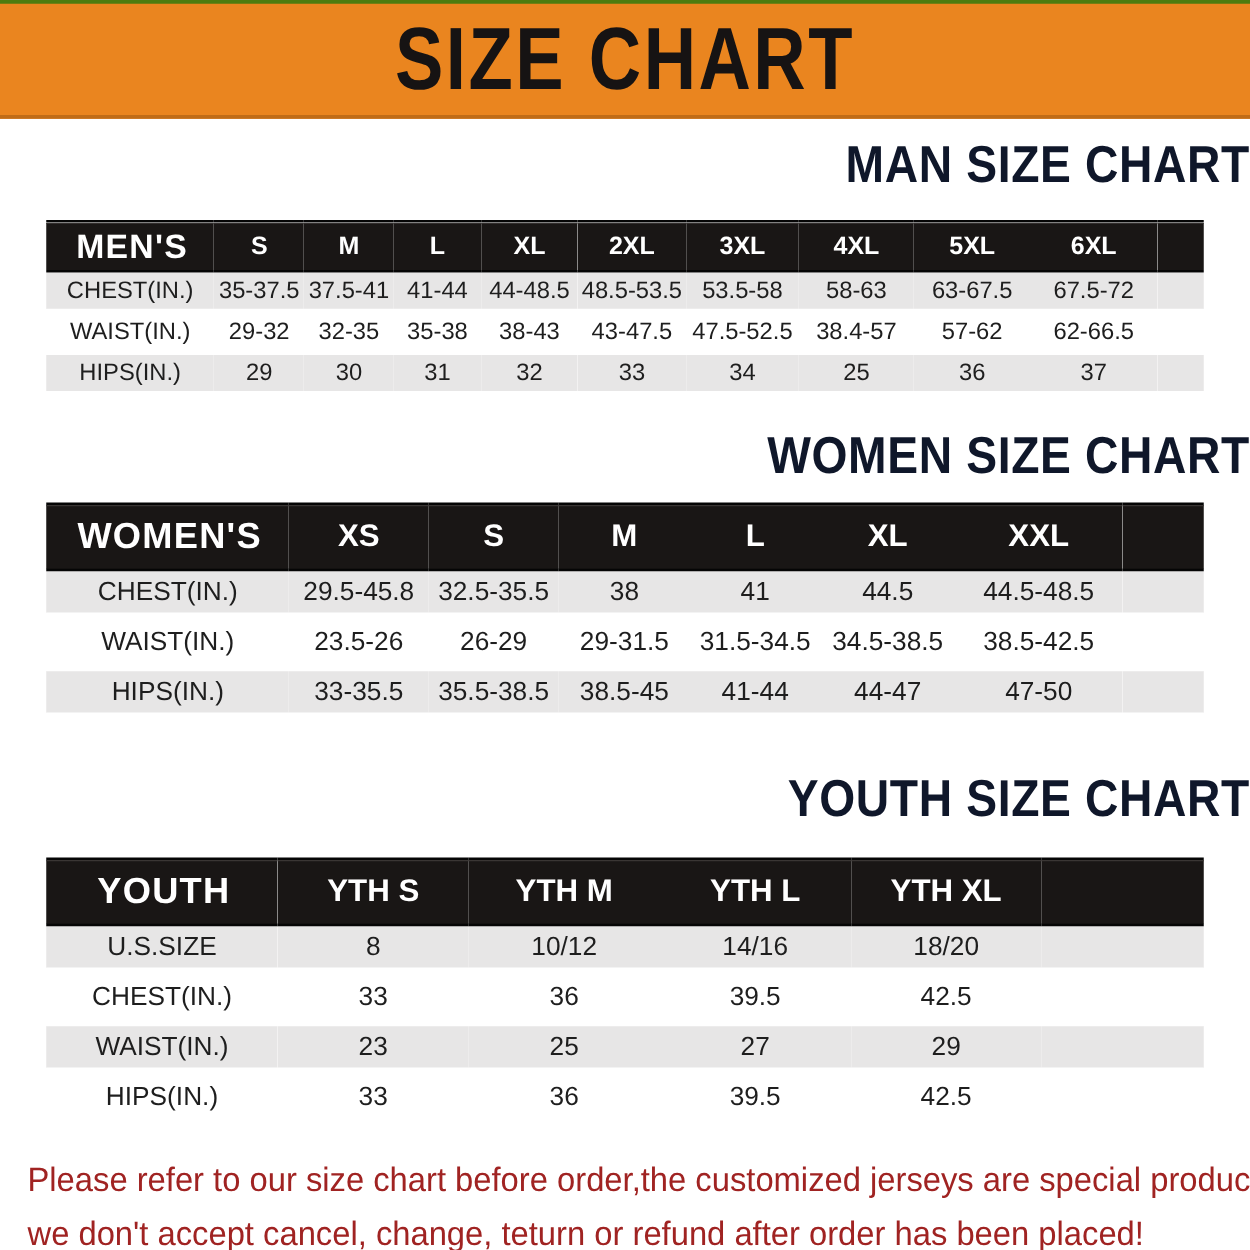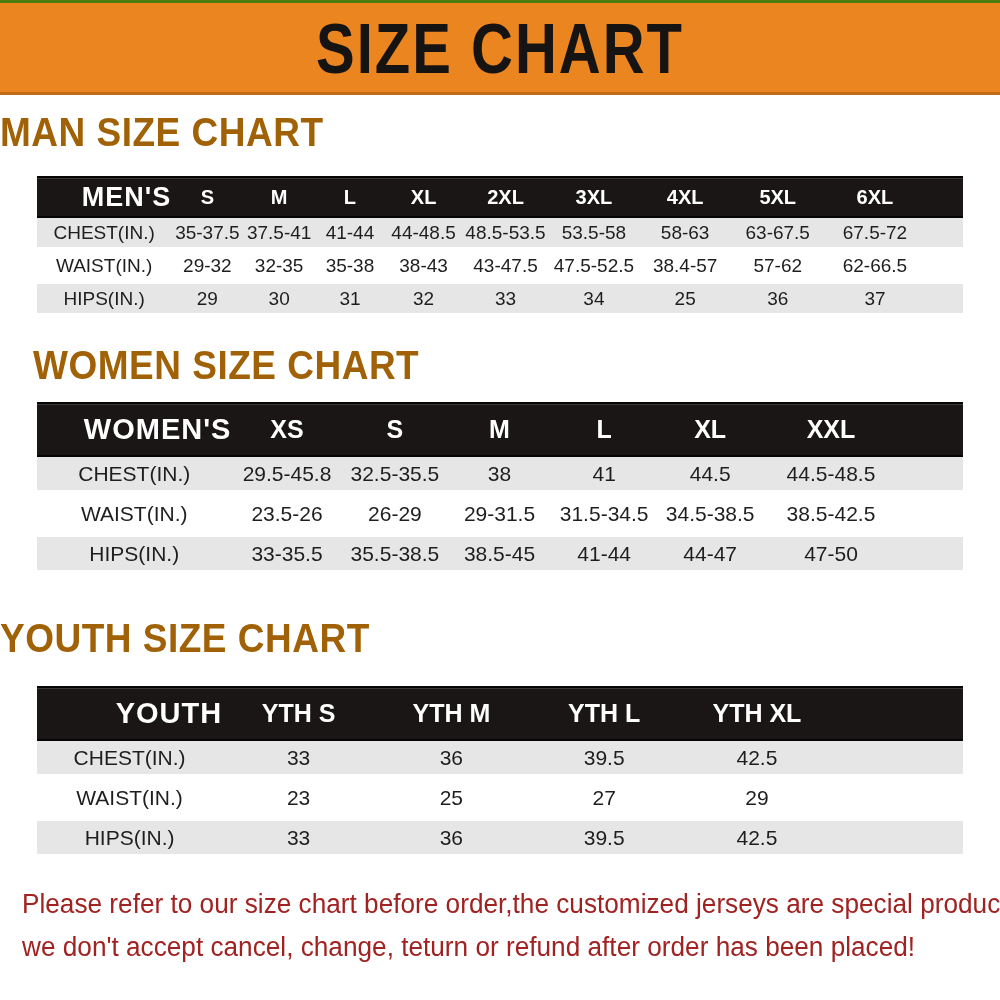--- a/index.html
+++ b/index.html
@@ -11,37 +11,37 @@
   .banner {
     height:89px; background:#ea851f;
     border-top:3px solid #4d7c0f; border-bottom:3px solid #c06c17;
     display:flex; align-items:center; justify-content:center;
   }
   .banner-title {
     display:inline-block; font-size:58px; font-weight:bold; color:#161313;
     letter-spacing:2px; transform:scaleY(1.22); transform-origin:center;
   }
   
-  h2 { margin:0; text-align:left; color:#a16207; }
+  h2 { margin:0; text-align:right; color:#0f172a; }
   h2 .ht {
     display:inline-block; font-size:37px; line-height:43px; font-weight:bold;
     letter-spacing:0.5px; transform:scaleY(1.12); transform-origin:center;
   }
   .h-man   { padding:15px 0 23px; }
   .h-women { padding:26px 0 16px;margin-left:33px; }
   .h-youth { padding:40px 0 26px; }
   
   table { width:926px; margin:0 auto; border-collapse:collapse; table-layout:fixed; }
   th, td { text-align:center; padding:0; overflow:hidden; white-space:nowrap; }
   thead th {
     background:#191615; color:#ffffff; font-weight:bold;
     border-top:2px solid #050505; border-bottom:2px solid #050505;
     box-shadow:inset 0 1px 0 #3a3634;
   }
-  thead th.corner { text-align:right; padding-left:3px; letter-spacing:1px; }
+  thead th.corner { text-align:center; padding-left:3px; letter-spacing:1px; }
   tbody tr:nth-child(odd) td { background:#e7e6e6; }
   tbody tr:nth-child(even) td { background:#ffffff; }
   tbody td { color:#1e1e1e; }
   .t-men  thead th { height:38px; font-size:20px; }
   .t-men  thead th.corner { font-size:27px; }
   .t-men  tbody td { height:29px; border-bottom:4px solid #ffffff; font-size:19px; }
   .t-women thead th, .t-youth thead th { height:51px; font-size:25px; }
   .t-women thead th.corner, .t-youth thead th.corner { font-size:29px; }
   .t-women tbody td, .t-youth tbody td { height:33px; border-bottom:7px solid #ffffff; font-size:21px; }
   
@@ -210,20 +210,28 @@
         <th class="corner">YOUTH</th>
         <th>YTH S</th>
         <th>YTH M</th>
         <th>YTH L</th>
         <th>YTH XL</th>
         <th></th>
       </tr>
     </thead>
     <tbody>
       <tr>
+        <td>U.S.SIZE</td>
+        <td>8</td>
+        <td>10/12</td>
+        <td>14/16</td>
+        <td>18/20</td>
+        <td></td>
+      </tr>
+      <tr>
         <td>CHEST(IN.)</td>
         <td>33</td>
         <td>36</td>
         <td>39.5</td>
         <td>42.5</td>
         <td></td>
       </tr>
       <tr>
         <td>WAIST(IN.)</td>
         <td>23</td>

